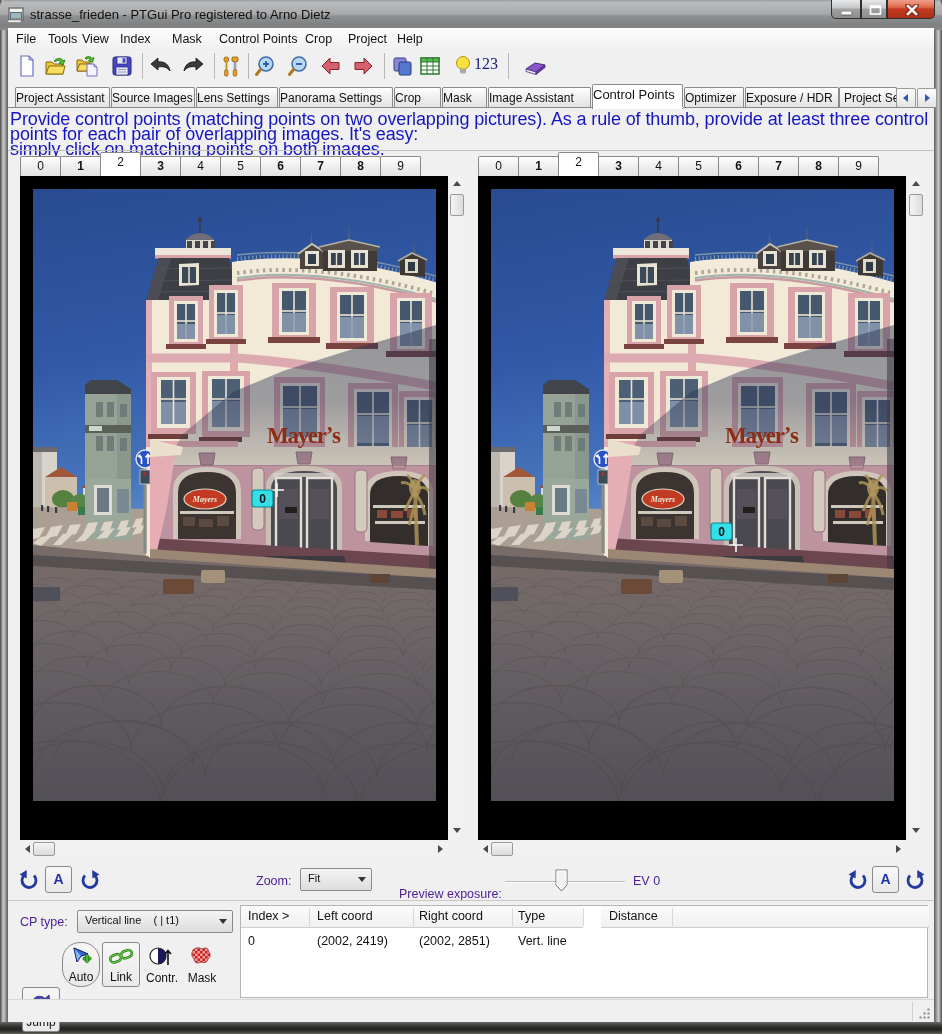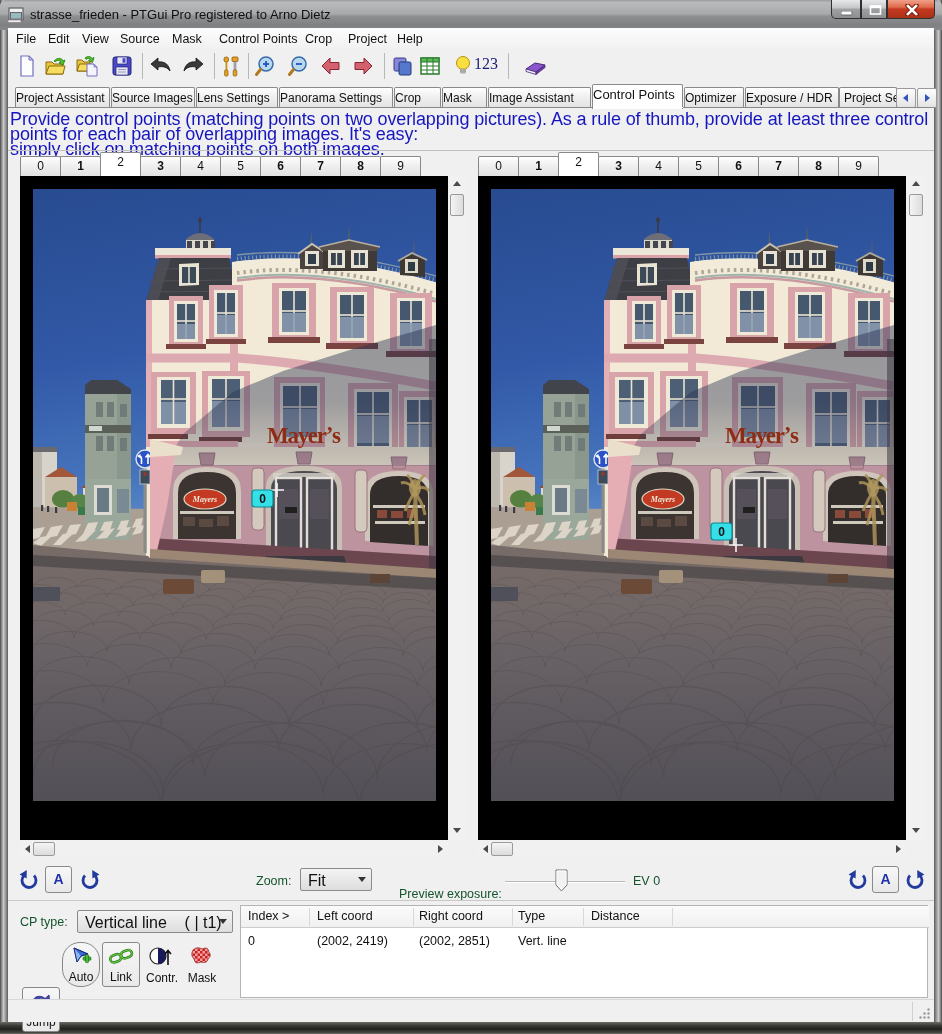--- a/index.html
+++ b/index.html
@@ -77,23 +77,23 @@
 .tri.lf { border-top:4px solid transparent; border-bottom:4px solid transparent; border-right:5px solid #4a4a4a; }
 .tri.rt { border-top:4px solid transparent; border-bottom:4px solid transparent; border-left:5px solid #4a4a4a; }
 .thumb { position:absolute; background:linear-gradient(90deg,#f4f4f4,#dcdcdc); border:1px solid #9a9a9a; border-radius:2px; }
 .thumbh { position:absolute; background:linear-gradient(180deg,#f4f4f4,#dcdcdc); border:1px solid #9a9a9a; border-radius:2px; }
 
 
 .rot { position:absolute; width:22px; height:22px; }
 .abtn { position:absolute; width:27px; height:27px; border:1px solid #8a8a8a; border-radius:3px;
   background:linear-gradient(180deg,#f8f8f8,#e8e8e8); color:#2233aa; font-weight:bold; font-size:14px;
   text-align:center; line-height:25px; }
-.lbl { position:absolute; font-size:12.5px; color:#14532d; }
+.lbl { position:absolute; font-size:12.5px; color:#4c1d95; }
 .combo { position:absolute; height:23px; border:1px solid #8a8a8a; border-radius:2px;
-  background:linear-gradient(180deg,#f4f4f4,#dddddd); font-size:16px; color:#111; }
+  background:linear-gradient(180deg,#f4f4f4,#dddddd); font-size:11px; color:#111; }
 .combo .ctext { position:absolute; left:7px; top:3px; }
 .combo .carr { position:absolute; right:5px; top:8px; width:0; height:0;
   border-left:4px solid transparent; border-right:4px solid transparent; border-top:5px solid #333; }
 
 
 #bsep { left:8px; top:900px; width:926px; height:1px; background:#c8c8c8; }
 .cpbtn { position:absolute; top:942px; width:38px; height:45px; border:1px solid #888; border-radius:3px;
   background:linear-gradient(180deg,#f6f6f6,#e9e9e9); text-align:center; }
 .cpbtn .t, .cpico .t { position:absolute; bottom:2px; width:100%; font-size:12px; color:#111; text-align:center; }
 .cpico { position:absolute; top:942px; width:40px; height:45px; text-align:center; }
@@ -139,23 +139,23 @@
       <svg class="glyph" style="left:17px;top:4px" width="14" height="12" viewBox="0 0 14 12">
         <path d="M2.5 1.5 L11.5 10.5 M11.5 1.5 L2.5 10.5" stroke="#8a2014" stroke-width="4.6" fill="none" stroke-linecap="round"></path>
         <path d="M2.8 1.8 L11.2 10.2 M11.2 1.8 L2.8 10.2" stroke="#ffffff" stroke-width="2.6" fill="none" stroke-linecap="round"></path>
       </svg>
     </div>
 </div>
 <div class="abs" id="frameB"></div>
 
 <div class="abs" id="menubar">
   <span style="left:8px">File</span>
-    <span style="left:40px">Edit</span>
+    <span style="left:40px">Tools</span>
     <span style="left:74px">View</span>
-  <span style="left:112px">Source</span>
+  <span style="left:112px">Index</span>
     <span style="left:164px">Mask</span>
     <span style="left:211px">Control Points</span>
   <span style="left:297px">Crop</span>
     <span style="left:340px">Project</span>
     <span style="left:389px">Help</span>
 </div>
 
 <div class="abs" id="toolbar">
   <svg class="ticon" style="left:8px" viewBox="0 0 22 22">
       <path d="M5 1 L13 1 L17 5 L17 21 L5 21 Z" fill="#fdfdff" stroke="#7070c0" stroke-width="1.2"></path>
@@ -800,21 +800,21 @@
     </div>
   <div class="th" style="left:68px;width:104px;">
       <span style="position:absolute;left:8px;top:3px;">Left coord</span>
     </div>
   <div class="th" style="left:172px;width:99px;">
       <span style="position:absolute;left:6px;top:3px;">Right coord</span>
     </div>
   <div class="th" style="left:271px;width:71px;">
       <span style="position:absolute;left:6px;top:3px;">Type</span>
     </div>
-  <div class="th" style="left:342px;width:89px;">
+  <div class="th" style="left:360px;width:89px;">
       <span style="position:absolute;left:8px;top:3px;">Distance</span>
     </div>
   <div class="th" style="left:431px;width:257px;"></div>
   <div class="tsepv" style="left:68px"></div>
     <div class="tsepv" style="left:172px"></div>
   <div class="tsepv" style="left:271px"></div>
     <div class="tsepv" style="left:342px"></div>
   <div class="tsepv" style="left:431px"></div>
   <div class="tcell" style="left:7px;top:28px;">0</div>
   <div class="tcell" style="left:76px;top:28px;">(2002, 2419)</div>

